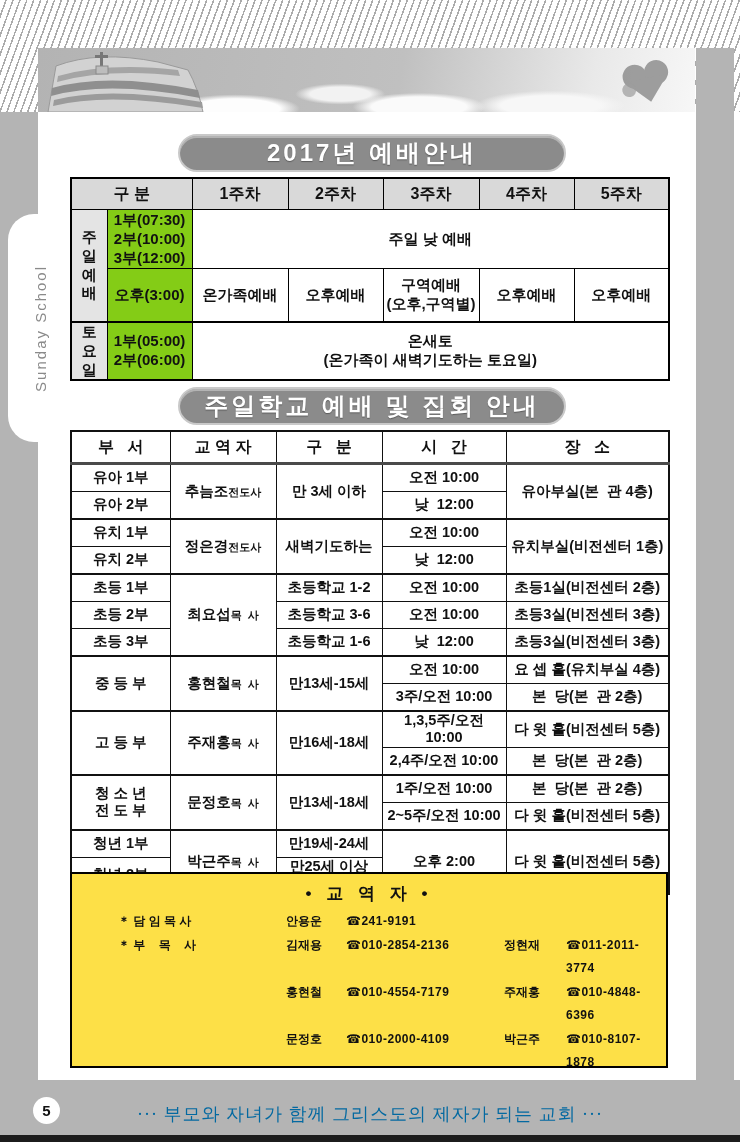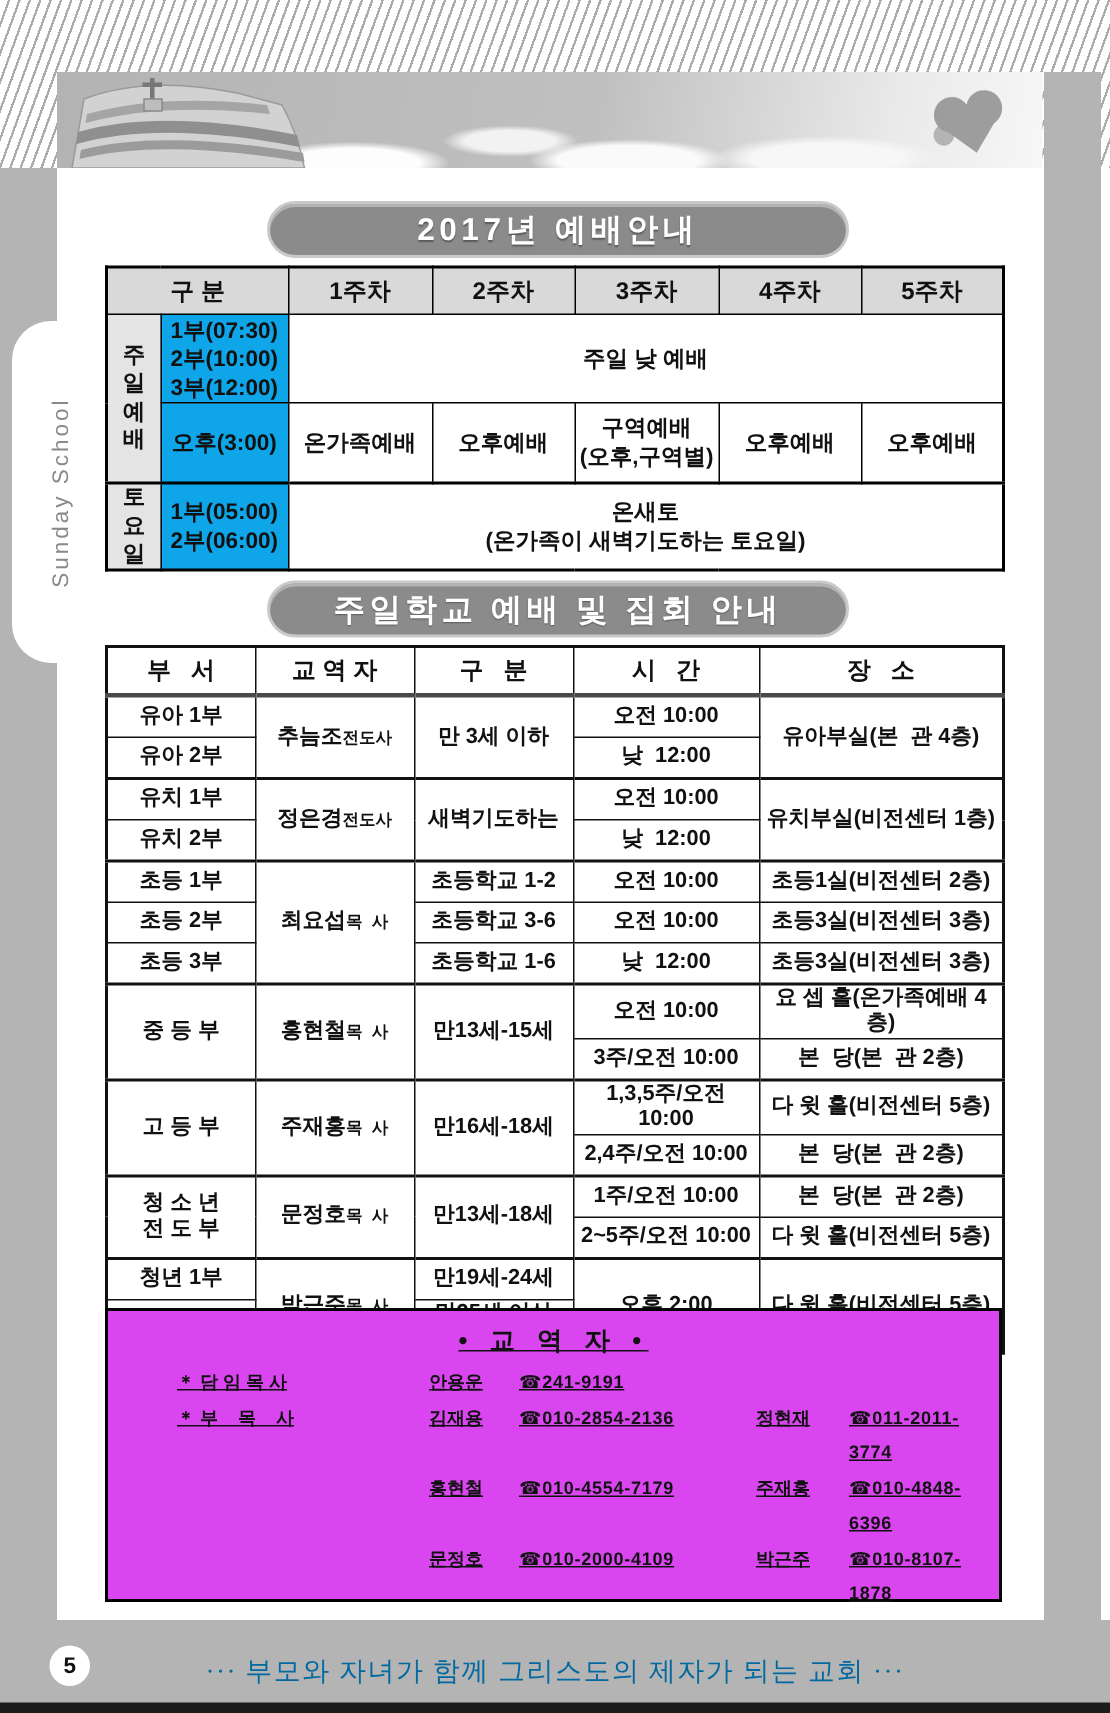--- a/index.html
+++ b/index.html
@@ -37,53 +37,53 @@
     display:flex;align-items:center;justify-content:center;
   }
   .side-tab-text{
     writing-mode:vertical-rl;transform:rotate(180deg);
     font-size:15px;color:#8a8a8a;letter-spacing:2px;white-space:pre;
   }
   
   .title-bar{
     left:178px;width:384px;height:34px;
     background:#8b8b8b;border:2px solid #c9c9c9;border-radius:19px;
-    color:#ffffff;font-weight:bold;font-size:21px;letter-spacing:3px;
+    color:#ffffff;font-weight:bold;font-size:24px;letter-spacing:3px;
     display:flex;align-items:center;justify-content:center;
     text-shadow:0 1px 1px rgba(0,0,0,.35);
     box-shadow:inset 0 2px 0 rgba(255,255,255,.35);
   }
   .title-bar.one{top:134px;}
   .title-bar.two{top:387px;}
   
   table{border-collapse:collapse;table-layout:fixed;}
   .pre{white-space:pre-wrap;}
   th{white-space:pre;}
   .worship{left:70px;top:177px;width:598px;border:2px solid #000;}
   .worship th,.worship td{border:1px solid #000;text-align:center;vertical-align:middle;
     font-size:15px;font-weight:600;padding:0 2px;}
   .worship th{background:#d9d9d9;height:30px;font-size:16px;font-weight:bold;}
-  .worship td.lab{background:#0ea5e9;white-space:pre-wrap;}
+  .worship td.lab{background:#84cc16;white-space:pre-wrap;}
   .worship td.glab{background:#e4e4e4;white-space:pre-wrap;line-height:1.25;font-size:15px;}
   .worship tr.r1 td{height:58px;}
   .worship tr.r2 td{height:52px;}
   .worship tr.r3 td{height:53px;}
   .worship tr.gs td{border-top:2px solid #000;}
 
   .school{left:70px;top:430px;width:598px;border:2px solid #111;}
   .school th{border:1px solid #111;border-bottom:3px solid #4a4a4a;height:28px;
     font-size:16px;font-weight:bold;background:#ffffff;}
   .school td{border:1px solid #111;text-align:center;vertical-align:middle;
     font-size:14.5px;font-weight:600;height:26px;padding:0 2px;line-height:1.2;}
   .school tr.gs td{border-top:2px solid #111;}
   .sfx{font-size:11px;font-weight:600;white-space:pre;}
   
   .staff-box{
     left:70px;top:872px;width:594px;height:192px;
-    border:2px solid #000;background:#d946ef;text-decoration:underline;
+    border:2px solid #000;background:#fde047;
   }
   .staff-title{
     text-align:center;font-size:17px;font-weight:bold;letter-spacing:5px;
     margin-top:8px;margin-bottom:5px;white-space:pre;
   }
   .staff-line{
     display:grid;grid-template-columns:168px 60px 158px 62px 1fr;
     margin-left:46px;line-height:23.5px;font-size:12px;font-weight:600;
   }
   .staff-line .role{white-space:pre;}
@@ -244,21 +244,21 @@
     <td>초등 3부</td>
     <td>초등학교 1-6</td>
     <td class="pre">낮  12:00</td>
     <td class="pre">초등3실(비전센터 3층)</td>
   </tr>
   <tr class="gs">
     <td rowspan="2" class="pre">중 등 부</td>
     <td rowspan="2" class="pre"><span>홍현철</span><span class="sfx">목  사</span></td>
     <td rowspan="2">만13세-15세</td>
     <td class="pre">오전 10:00</td>
-    <td class="pre">요 셉 홀(온가족예배 4층)</td>
+    <td class="pre">요 셉 홀(유치부실 4층)</td>
   </tr>
   <tr>
     <td class="pre">3주/오전 10:00</td>
     <td class="pre">본  당(본  관 2층)</td>
   </tr>
   <tr class="gs">
     <td rowspan="2" class="pre">고 등 부</td>
     <td rowspan="2" class="pre"><span>주재홍</span><span class="sfx">목  사</span></td>
     <td rowspan="2">만16세-18세</td>
     <td class="pre">1,3,5주/오전 10:00</td>

